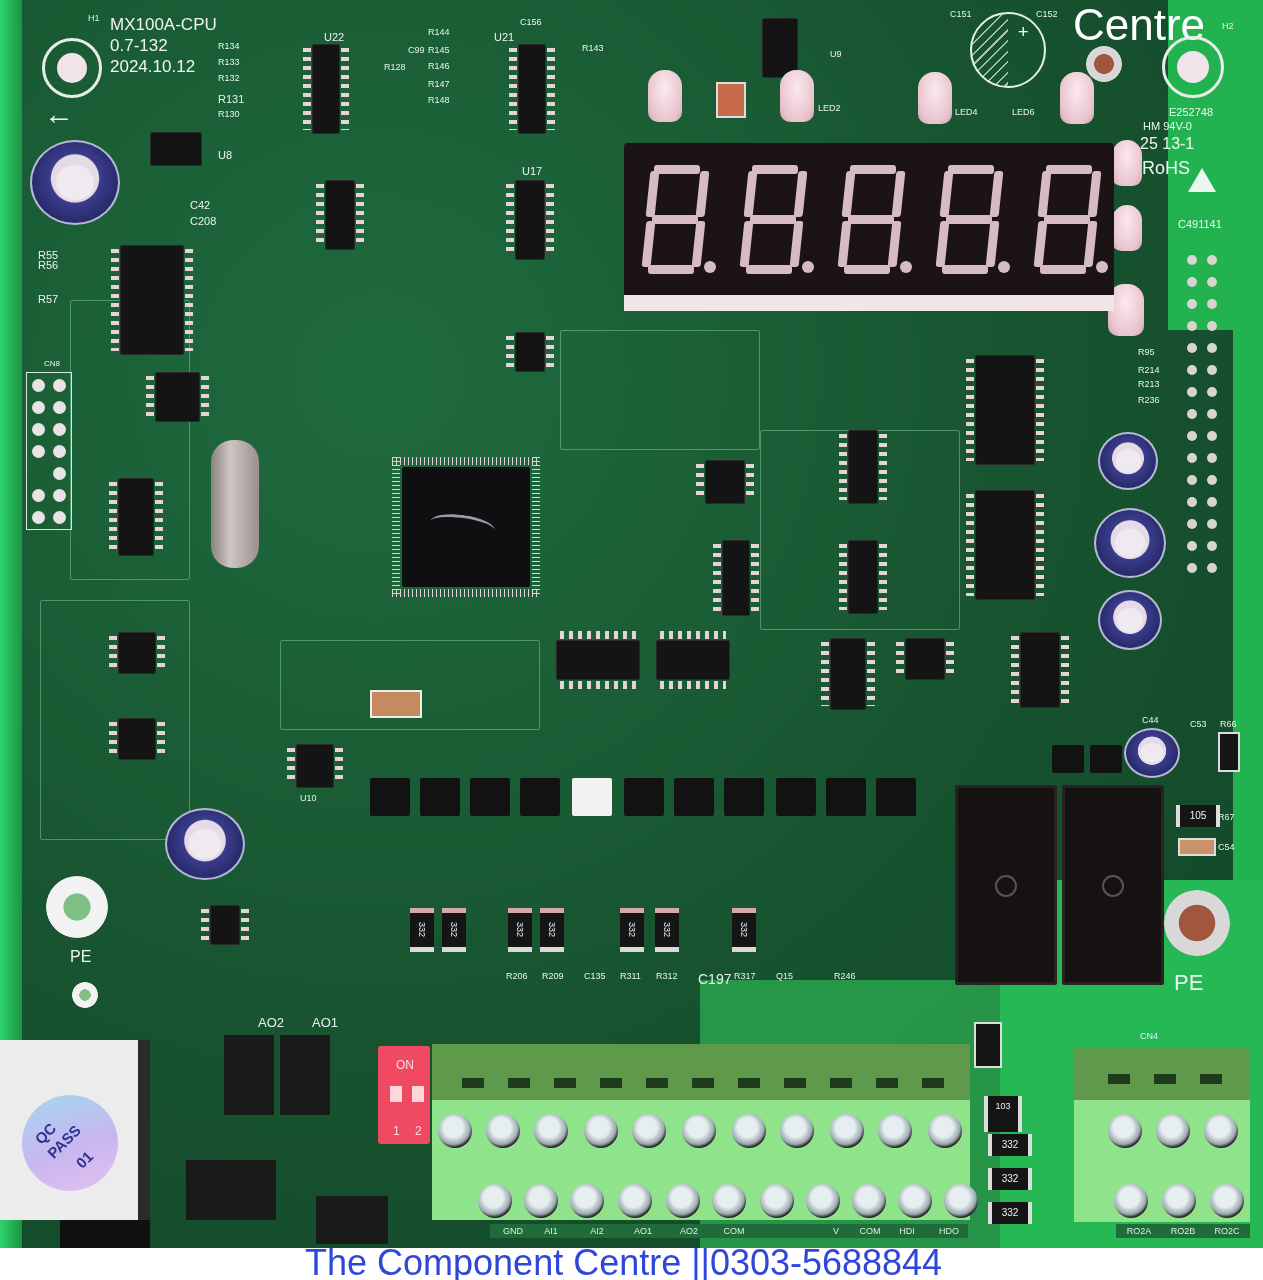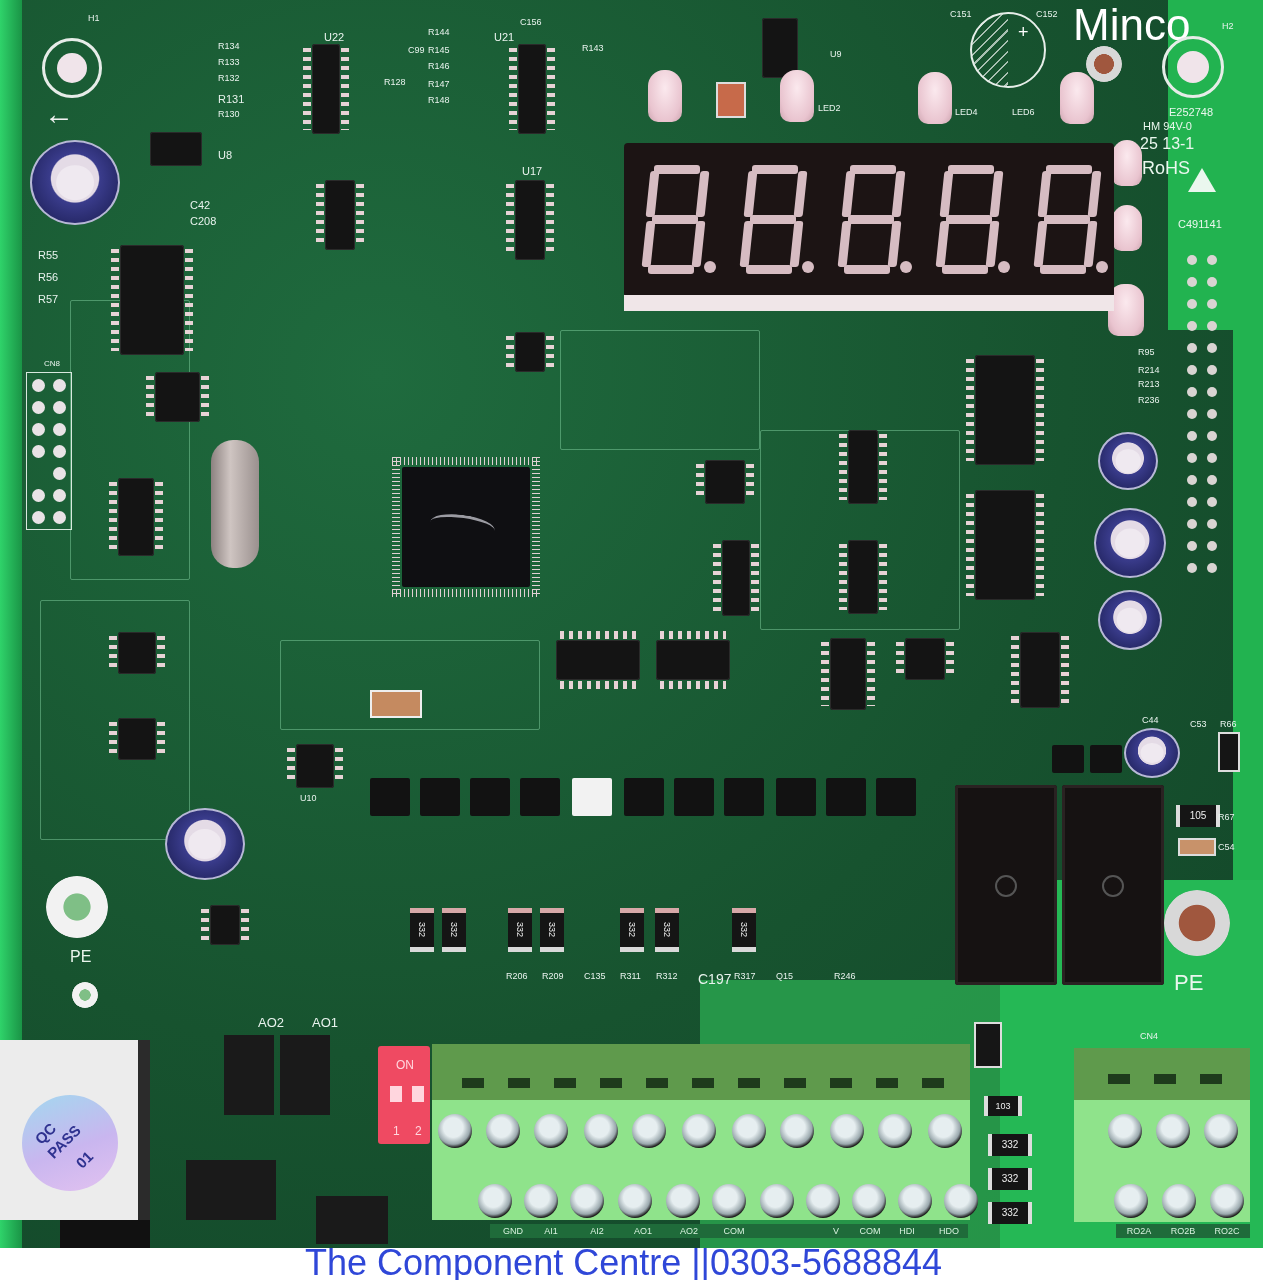--- a/index.html
+++ b/index.html
@@ -121,26 +121,31 @@
   <div class="pcb-bottom-bright"></div>
   <div class="pcb-bottom-mid"></div>
 
   <div class="trace" style="left:70px;top:300px;width:120px;height:280px;"></div>
   <div class="trace" style="left:560px;top:330px;width:200px;height:120px;"></div>
   <div class="trace" style="left:280px;top:640px;width:260px;height:90px;"></div>
   <div class="trace" style="left:760px;top:430px;width:200px;height:200px;"></div>
   <div class="trace" style="left:40px;top:600px;width:150px;height:240px;"></div>
 
   <div class="silk" style="left:88px;top:14px;font-size:9px;">H1</div>
+  <div class="board-title">
+    <div>MX100A-CPU</div>
+    <div>0.7-132</div>
+    <div>2024.10.12</div>
+  </div>
   <div class="mount-hole" style="left:42px;top:38px;width:60px;height:60px;">
       <div class="inner" style="width:30px;height:30px;"></div>
     </div>
   <div class="arrow-icon">←</div>
 
-  <div class="brand">Minco</div>
+  <div class="brand">Centre</div>
   <div class="silk" style="left:1222px;top:22px;font-size:9px;">H2</div>
   <div class="mount-hole" style="left:1162px;top:36px;width:62px;height:62px;">
       <div class="inner" style="width:32px;height:32px;"></div>
     </div>
 
   <div class="polarity-circle"></div>
   <div class="polarity-plus">+</div>
   <div class="silk" style="left:950px;top:10px;font-size:9px;">C151</div>
   <div class="silk" style="left:1036px;top:10px;font-size:9px;">C152</div>
   <div class="pe-pad" style="left:1086px;top:46px;width:36px;height:36px;"></div>
@@ -154,21 +159,21 @@
 
   <div class="ecap" style="left:30px;top:140px;width:90px;height:85px;">
       <div class="mark"></div>
     </div>
   <div class="ic" style="left:150px;top:132px;width:52px;height:34px;"></div>
   <div class="silk" style="left:218px;top:150px;">U8</div>
   <div class="silk" style="left:190px;top:200px;">C42</div>
   <div class="silk" style="left:190px;top:216px;">C208</div>
   <div class="ic pins-v" style="left:120px;top:245px;width:64px;height:110px;"></div>
   <div class="silk" style="left:38px;top:250px;">R55</div>
-  <div class="silk" style="left:38px;top:272px;">R56</div>
+  <div class="silk" style="left:38px;top:260px;">R56</div>
   <div class="silk" style="left:38px;top:294px;">R57</div>
   <div class="silk" style="left:44px;top:360px;font-size:8px;">CN8</div>
 
   <div class="header-pins">
     <div class="hpin" style="left:5px;top:6px;"></div>
       <div class="hpin" style="left:26px;top:6px;"></div>
     <div class="hpin" style="left:5px;top:28px;"></div>
       <div class="hpin" style="left:26px;top:28px;"></div>
     <div class="hpin" style="left:5px;top:50px;"></div>
       <div class="hpin" style="left:26px;top:50px;"></div>
@@ -181,21 +186,21 @@
       <div class="hpin" style="left:26px;top:138px;"></div>
   </div>
 
   <div class="ic pins-v" style="left:155px;top:372px;width:45px;height:50px;"></div>
   <div class="ic pins-v" style="left:118px;top:478px;width:36px;height:78px;"></div>
   <div class="crystal"></div>
 
   <div class="ic pins-v" style="left:312px;top:44px;width:28px;height:90px;"></div>
   <div class="silk" style="left:324px;top:32px;">U22</div>
   <div class="silk" style="left:408px;top:46px;font-size:9px;">C99</div>
-  <div class="silk" style="left:384px;top:78px;font-size:9px;">R128</div>
+  <div class="silk" style="left:384px;top:63px;font-size:9px;">R128</div>
   <div class="silk" style="left:428px;top:28px;font-size:9px;">R144</div>
   <div class="silk" style="left:428px;top:46px;font-size:9px;">R145</div>
   <div class="silk" style="left:428px;top:62px;font-size:9px;">R146</div>
   <div class="silk" style="left:428px;top:80px;font-size:9px;">R147</div>
   <div class="silk" style="left:428px;top:96px;font-size:9px;">R148</div>
   <div class="silk" style="left:218px;top:42px;font-size:9px;">R134</div>
   <div class="silk" style="left:218px;top:58px;font-size:9px;">R133</div>
   <div class="silk" style="left:218px;top:74px;font-size:9px;">R132</div>
   <div class="silk" style="left:218px;top:94px;font-size:11px;">R131</div>
   <div class="silk" style="left:218px;top:110px;font-size:9px;">R130</div>
@@ -396,21 +401,21 @@
       <div class="mark"></div>
     </div>
   <div class="silk" style="left:1142px;top:716px;font-size:9px;">C44</div>
   <div class="silk" style="left:1190px;top:720px;font-size:9px;">C53</div>
   <div class="silk" style="left:1220px;top:720px;font-size:9px;">R66</div>
   <div style="position:absolute;left:1218px;top:732px;width:22px;height:40px;background:#151515;border:2px solid #ddd;"></div>
   <div class="mosfet" style="left:1052px;top:745px;width:32px;height:28px;"></div>
   <div class="mosfet" style="left:1090px;top:745px;width:32px;height:28px;"></div>
 
   <div style="position:absolute;left:974px;top:1022px;width:28px;height:46px;background:#161616;border:2px solid #ddd;"></div>
-  <div class="resistor-h" style="left:984px;top:1096px;width:38px;height:20px;font-size:9px;line-height:20px;">103</div>
+  <div class="resistor-h" style="left:984px;top:1096px;width:38px;height:36px;font-size:9px;line-height:20px;">103</div>
   <div class="resistor-h" style="left:988px;top:1134px;height:22px;">332</div>
   <div class="resistor-h" style="left:988px;top:1168px;height:22px;">332</div>
   <div class="resistor-h" style="left:988px;top:1202px;height:22px;">332</div>
   <div class="silk" style="left:1140px;top:1032px;font-size:9px;">CN4</div>
 
   <div class="terminal-dark" style="left:432px;top:1044px;width:538px;height:68px;"></div>
   <div class="terminal" style="left:432px;top:1100px;width:538px;height:120px;"></div>
   <div class="term-slot" style="left:462px;top:1078px;"></div>
     <div class="term-slot" style="left:508px;top:1078px;"></div>
     <div class="term-slot" style="left:554px;top:1078px;"></div>

